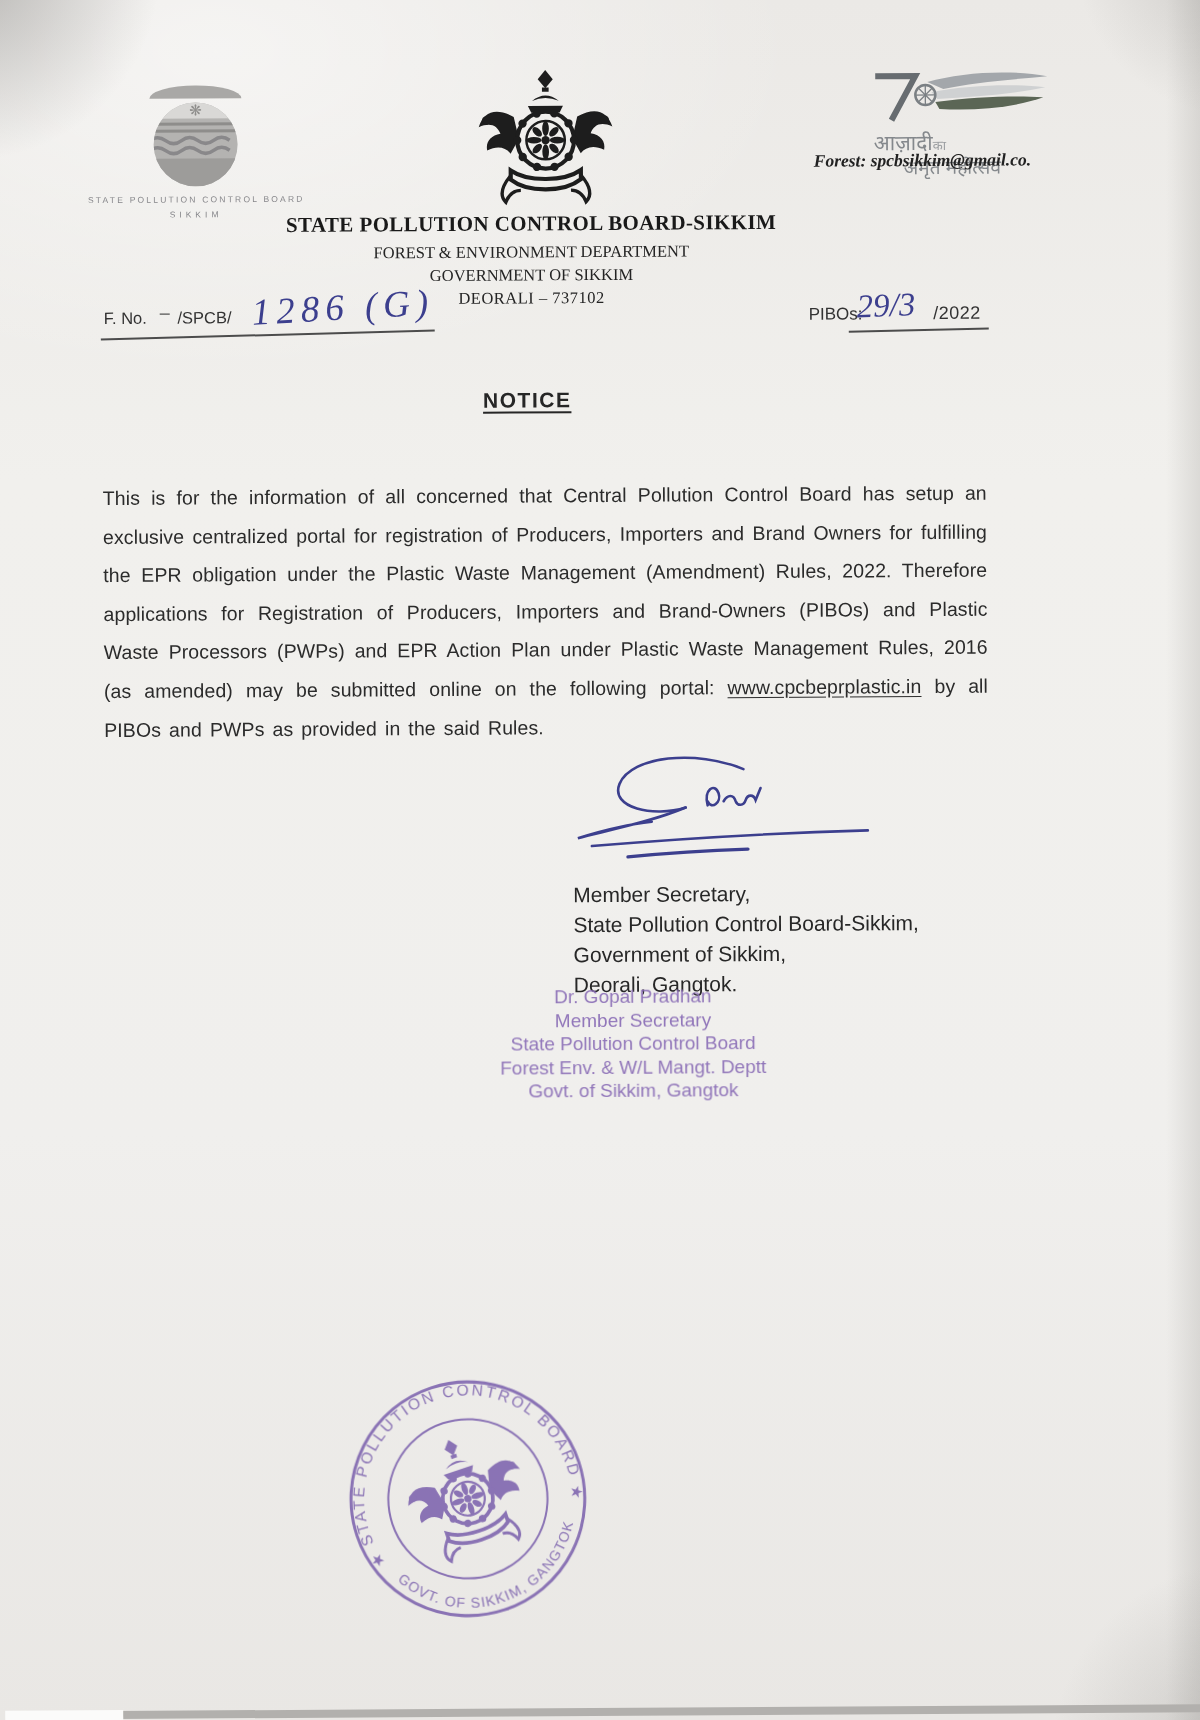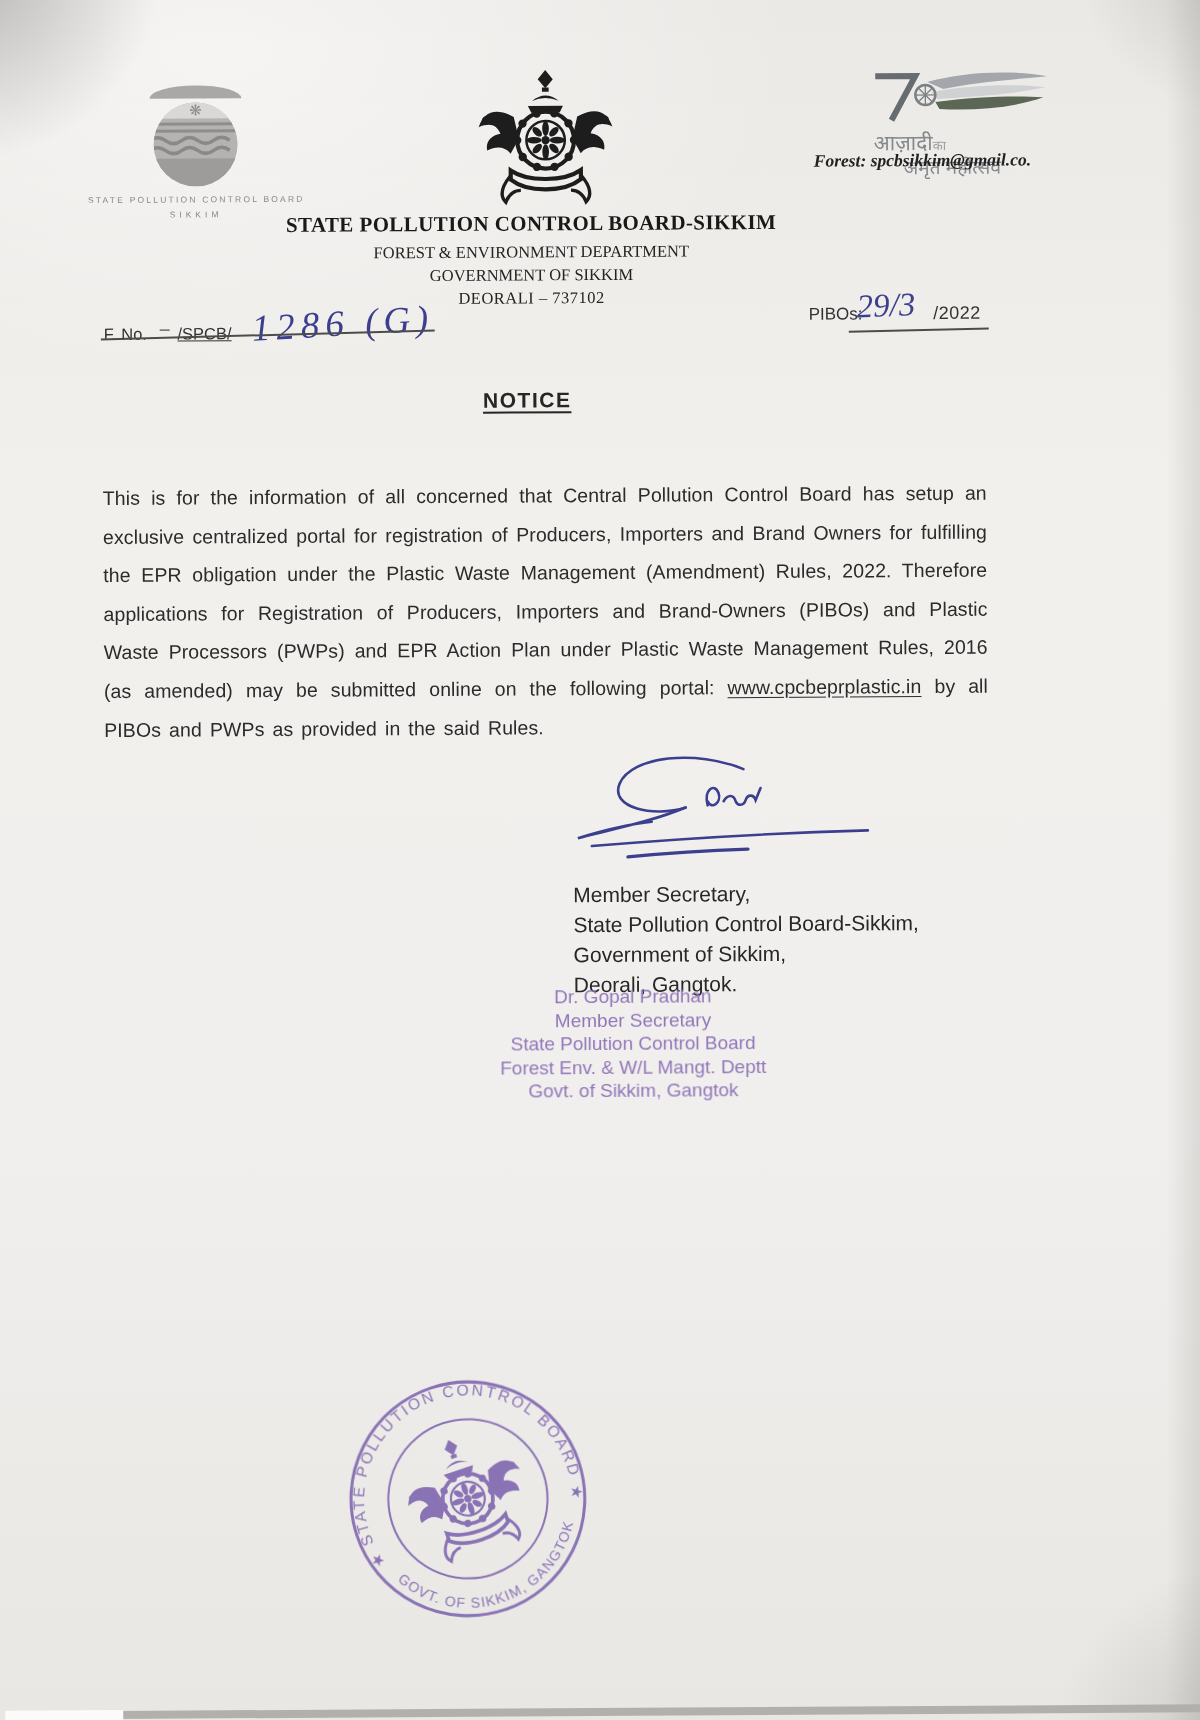--- a/index.html
+++ b/index.html
@@ -28,22 +28,22 @@
   .azadi-hindi2 { font-size:19px; color:#84888c; padding-left:42px; margin-top:-2px; }
   .email-line { left:818px; top:152px; font-family:"Liberation Serif", serif; font-style:italic; font-weight:700; font-size:17.5px; color:#222; white-space:nowrap; }
 
   .head-block { left:230px; top:211px; width:610px; text-align:center; font-family:"Liberation Serif", serif; }
   .head-org { font-size:21px; font-weight:700; letter-spacing:.4px; color:#191919; }
   .head-dept { font-size:16.5px; margin-top:6px; color:#242424; }
   .head-govt { font-size:16.5px; margin-top:3px; color:#242424; }
   .head-addr { font-size:16.5px; margin-top:3px; color:#242424; letter-spacing:.5px; }
 
   
-  .fno-group { left:107px; top:322px; font-size:16.5px; color:#333; }
-  .fno-group .prefix { margin-left:26px;text-decoration:underline; }
+  .fno-group { left:107px; top:306px; font-size:16.5px; color:#333; }
+  .fno-group .prefix { margin-left:26px; }
   .fno-tilde { position:absolute; left:56px; top:-6px; color:#555; font-size:18px; }
   .hand { font-family:"Liberation Serif", serif; font-style:italic; color:#3c3f8e; }
   .fno-hand { position:absolute; left:148px; top:-22px; font-size:37px; letter-spacing:6px; transform:rotate(-3deg); white-space:nowrap; }
   .fno-underline { left:104px; top:332px; width:334px; height:1.7px; background:#4c4c4c; transform:rotate(-1.2deg); }
   .dated-group { left:812px; top:305px; font-size:17px; color:#333; }
   .date-hand { position:absolute; left:48px; top:-16px; font-size:33px; transform:rotate(-2deg); white-space:nowrap; }
   .date-printed { margin-left:66px; font-size:18px; letter-spacing:.5px; }
   .dated-underline { left:852px; top:331px; width:140px; height:1.7px; background:#4c4c4c; transform:rotate(-1deg); }
 
   .notice-head { left:230px; top:388px; width:600px; text-align:center; font-size:21px; font-weight:600; letter-spacing:1.5px; text-decoration:underline; text-underline-offset:4px; color:#262626; }

